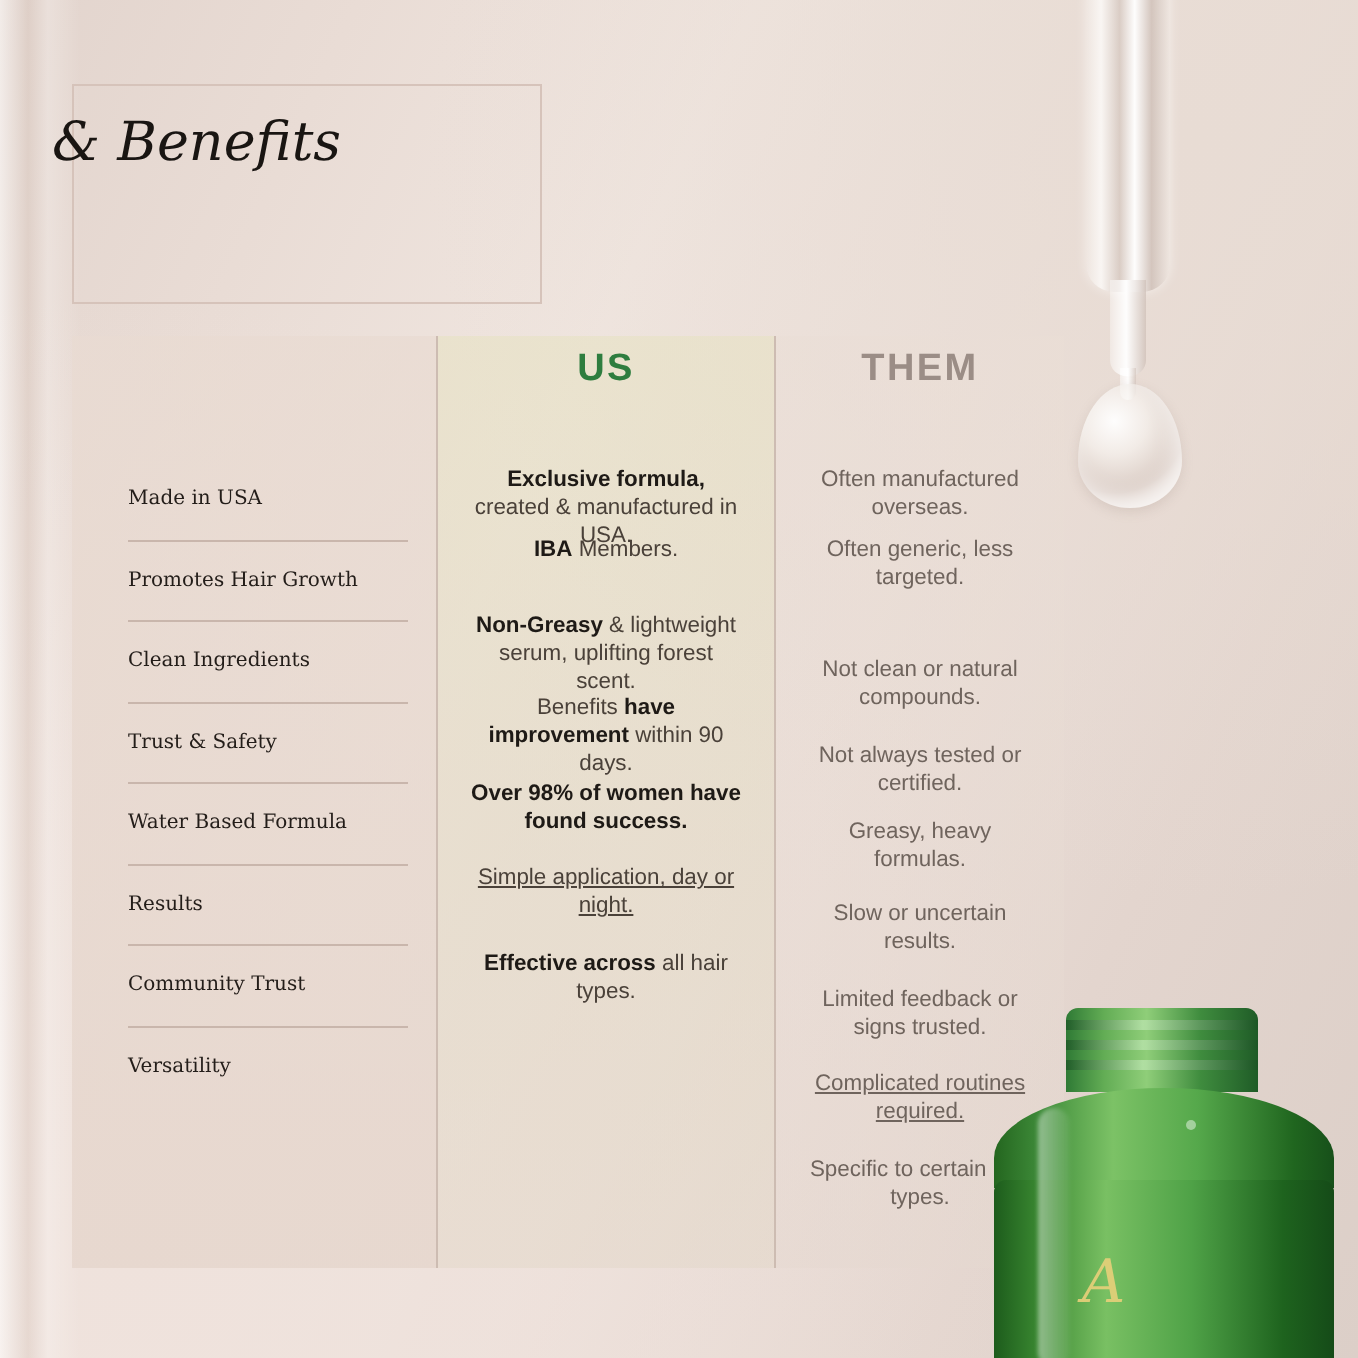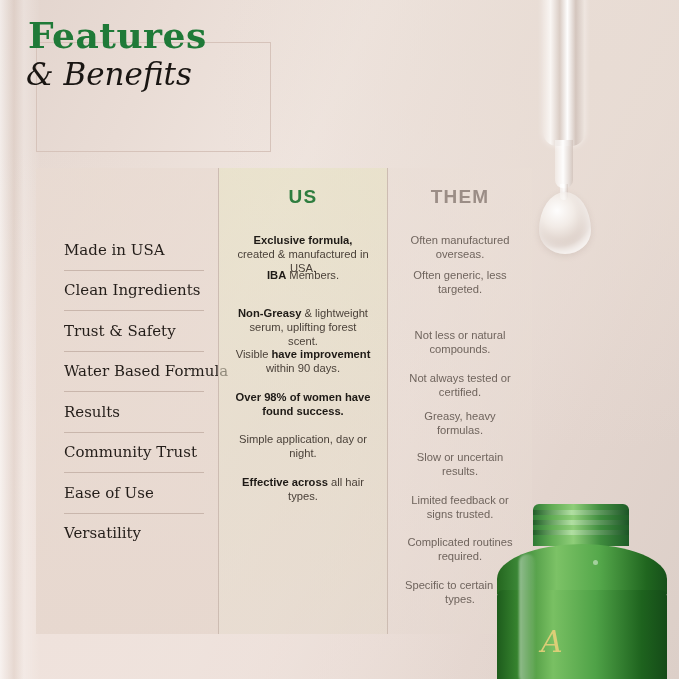--- a/index.html
+++ b/index.html
@@ -50,21 +50,21 @@
     font-size: 36px;
     color: #1f7a38;
     letter-spacing: 0.5px;
   }
   .title-sub {
     position: absolute;
     left: 26px;
     top: 56px;
     font-family: "DejaVu Serif", serif;
     font-style: italic;
-    font-size: 31px;
+    font-size: 27px;
     color: #191512;
   }
 
   
   .table {
     position: absolute;
     left: 36px;
     top: 168px;
     width: 496px;
     height: 466px;
@@ -88,21 +88,21 @@
     border-right: 1px solid #cdbcb2;
   }
   .col-them {
     left: 352px;
     width: 144px;
     background: linear-gradient(180deg, rgba(234,222,214,0.55) 0%, rgba(229,216,208,0.5) 100%);
   }
 
   .col-head {
     position: absolute;
-    top: 18px;
+    top: 6px;
     width: 100%;
     text-align: center;
     font-size: 19px;
     font-weight: bold;
     letter-spacing: 1.2px;
   }
   .col-head.us { color: #2e7d3f; }
   .col-head.them { color: #9b8d86; }
 
   
@@ -111,21 +111,21 @@
     left: 28px;
     top: 62px;
     width: 140px;
   }
   .feature-item {
     height: 39.5px;
     border-bottom: 1px solid #c9b6ac;
     display: flex;
     align-items: center;
     font-family: "DejaVu Serif", serif;
-    font-size: 15px;
+    font-size: 10px;
     color: #231d19;
     white-space: nowrap;
   }
   .feature-item:last-child { border-bottom: none; }
 
   
   .cells {
     position: absolute;
     top: 55px;
     width: 100%;
@@ -142,21 +142,21 @@
   .col-us .cell { color: #4a4139; }
   .col-them .cell { color: #6f645d; }
 
   .cell-0 { height: 45px; padding-top: 10px; }
   .cell-1 { height: 60px; }
   .cell-2 { height: 43px; }
   .cell-3 { height: 38px; }
   .cell-4 { height: 41px; }
   .cell-5 { height: 43px; }
   .cell-6 { height: 42px; }
-  .cell-7 { height: 43px; }
+  .cell-7 { height: 43px; text-decoration: underline; }
   .cell-8 { height: 40px; }
 
   
   .dropper {
     position: absolute;
     right: 70px;
     top: -6px;
     width: 92px;
     height: 250px;
   }
@@ -281,71 +281,70 @@
   }
 </style>
 </head>
 <body>
 
 <div class="page">
 
   <div class="left-streaks"></div>
 
   <div class="title-box"></div>
-  <div class="title-main">Features</div>
   <div class="title-sub">&amp; Benefits</div>
 
   <div class="table">
 
     <div class="col col-features">
       <div class="feature-list">
         <div class="feature-item">Made in USA</div>
+        <div class="feature-item">Promotes Hair Growth</div>
         <div class="feature-item">Clean Ingredients</div>
         <div class="feature-item">Trust &amp; Safety</div>
         <div class="feature-item">Water Based Formula</div>
         <div class="feature-item">Results</div>
         <div class="feature-item">Community Trust</div>
-        <div class="feature-item">Ease of Use</div>
         <div class="feature-item">Versatility</div>
       </div>
     </div>
 
     <div class="col col-us">
       <div class="col-head us">US</div>
       <div class="cells">
         <div class="cell cell-0">
           <b>Exclusive formula,</b><span> created &amp; manufactured in USA.</span>
         </div>
         <div class="cell cell-3">
           <b>IBA</b><span> Members.</span>
         </div>
         <div class="cell cell-4">
           <b>Non-Greasy</b><span> &amp; lightweight serum, uplifting forest scent.</span>
         </div>
         <div class="cell cell-5">
-          <span>Visible </span><b>have improvement</b><span> within 90 days.</span>
+          <span>Benefits </span><b>have improvement</b><span> within 90 days.</span>
         </div>
         <div class="cell cell-6">
           <b>Over 98% of women have found success.</b><span></span>
         </div>
         <div class="cell cell-7">
           <b></b><span>Simple application, day or night.</span>
         </div>
         <div class="cell cell-8">
           <b>Effective across</b><span> all hair types.</span>
         </div>
       </div>
     </div>
 
     <div class="col col-them">
       <div class="col-head them">THEM</div>
       <div class="cells">
         <div class="cell cell-0">Often manufactured overseas.</div>
         <div class="cell cell-1">Often generic, less targeted.</div>
-        <div class="cell cell-2">Not less or natural compounds.</div>
+        <div class="cell cell-2">Not clean or natural compounds.</div>
         <div class="cell cell-3">Not always tested or certified.</div>
         <div class="cell cell-4">Greasy, heavy formulas.</div>
         <div class="cell cell-5">Slow or uncertain results.</div>
         <div class="cell cell-6">Limited feedback or signs trusted.</div>
         <div class="cell cell-7">Complicated routines required.</div>
         <div class="cell cell-8">Specific to certain hair types.</div>
       </div>
     </div>
 
   </div>

